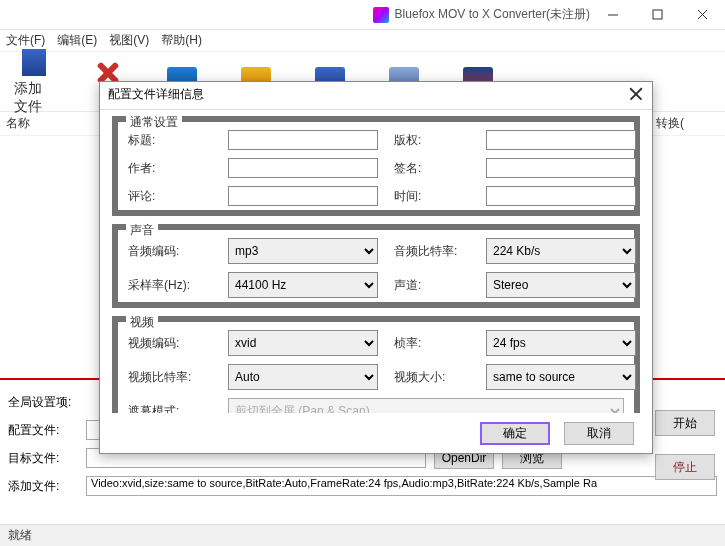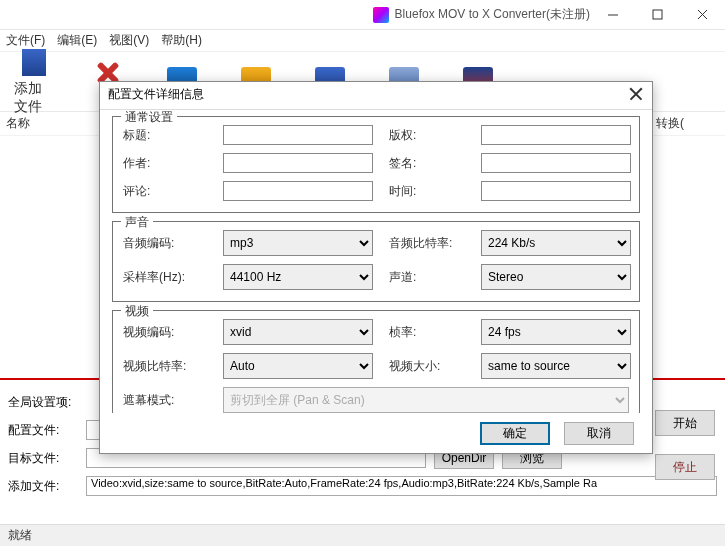--- a/index.html
+++ b/index.html
@@ -49,30 +49,30 @@
 .statusbar { position:absolute; bottom:0; left:0; right:0; height:22px; background:#f0f0f0; border-top:1px solid #ddd; display:flex; align-items:center; padding:0 8px; color:#333; }
 
 
 .dialog { position:absolute; left:99px; top:81px; width:554px; height:373px; background:#fff; border:1px solid #888; box-shadow:0 3px 12px rgba(0,0,0,.3); display:flex; flex-direction:column; }
 .dlg-title { height:28px; display:flex; align-items:flex-start; justify-content:space-between; padding:4px 8px; border-bottom:1px solid #ddd; }
 .dlg-close { width:16px; height:16px; position:relative; cursor:default; }
 .dlg-close::before,.dlg-close::after { content:""; position:absolute; left:0; top:7px; width:16px; height:1.5px; background:#333; }
 .dlg-close::before{transform:rotate(45deg);} .dlg-close::after{transform:rotate(-45deg);}
 .dlg-body { flex:1; padding:6px 12px 0 12px; overflow:hidden; }
 
-.group { border:1px solid #737373; margin-bottom:8px; padding:8px 10px 11px 10px; position:relative; }
+.group { border:6px solid #737373; margin-bottom:8px; padding:8px 10px 4px 10px; position:relative; }
 .group-title { position:absolute; top:-8px; left:8px; background:#fff; padding:0 4px; color:#333; }
 .grid { display:grid; grid-template-columns: 84px 150px 76px 150px; column-gap:16px; row-gap:8px; align-items:center; }
 .grid.wide { grid-template-columns: 84px 1fr; }
 .lbl { color:#333; }
 .inp { height:20px; border:1px solid #888; width:100%; }
 .sel { height:26px; border:1px solid #888; width:100%; background:#efefef; font-family:inherit; font-size:12px; padding:0 2px; }
 
 .dlg-buttons { height:40px; display:flex; align-items:center; justify-content:flex-end; gap:14px; padding:0 18px; }
-.btn-ok { width:70px; height:23px; border:2px solid #0369a1; background:#e1e1e1; }
+.btn-ok { width:70px; height:23px; border:2px solid #8b5cf6; background:#e1e1e1; }
 .btn-cancel { width:70px; height:23px; border:1px solid #adadad; background:#e1e1e1; }
 
 svg.min{width:12px;height:12px;} svg.max{width:11px;height:11px;} svg.x{width:11px;height:11px;}
 </style>
 </head>
 <body>
 
 <div class="titlebar">
   <div class="titlebar-left">
     <div class="app-icon"></div>

